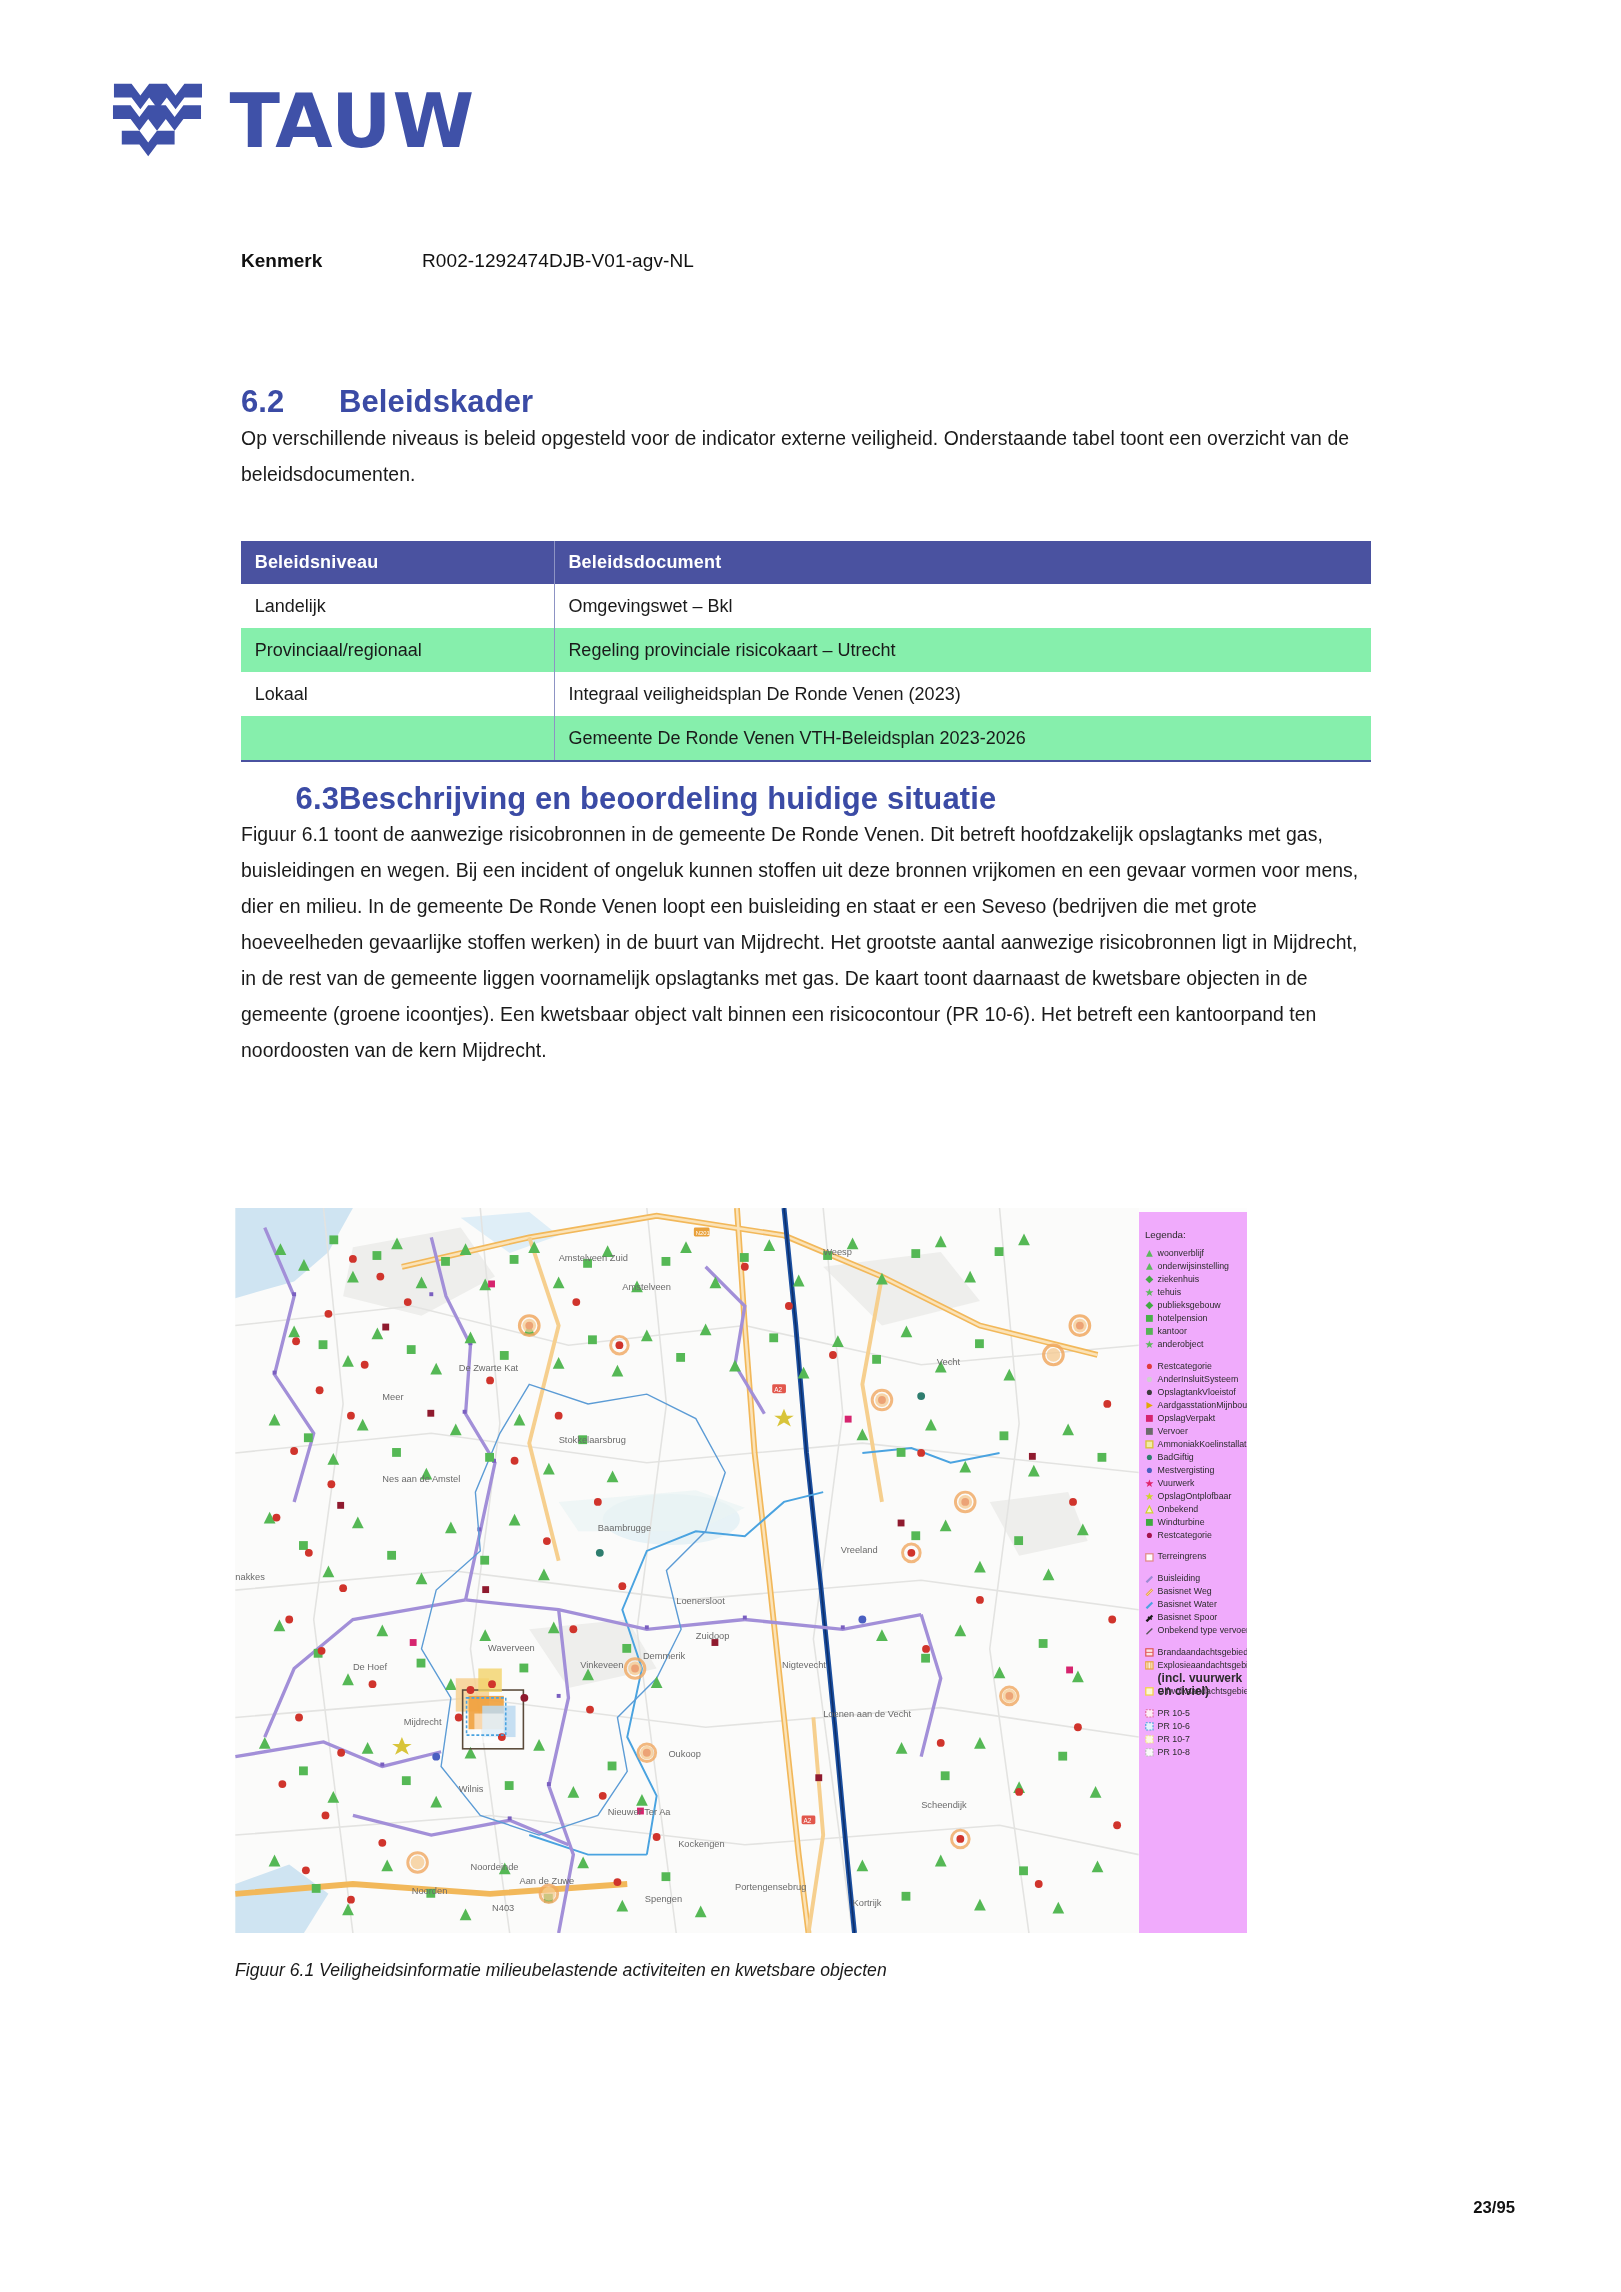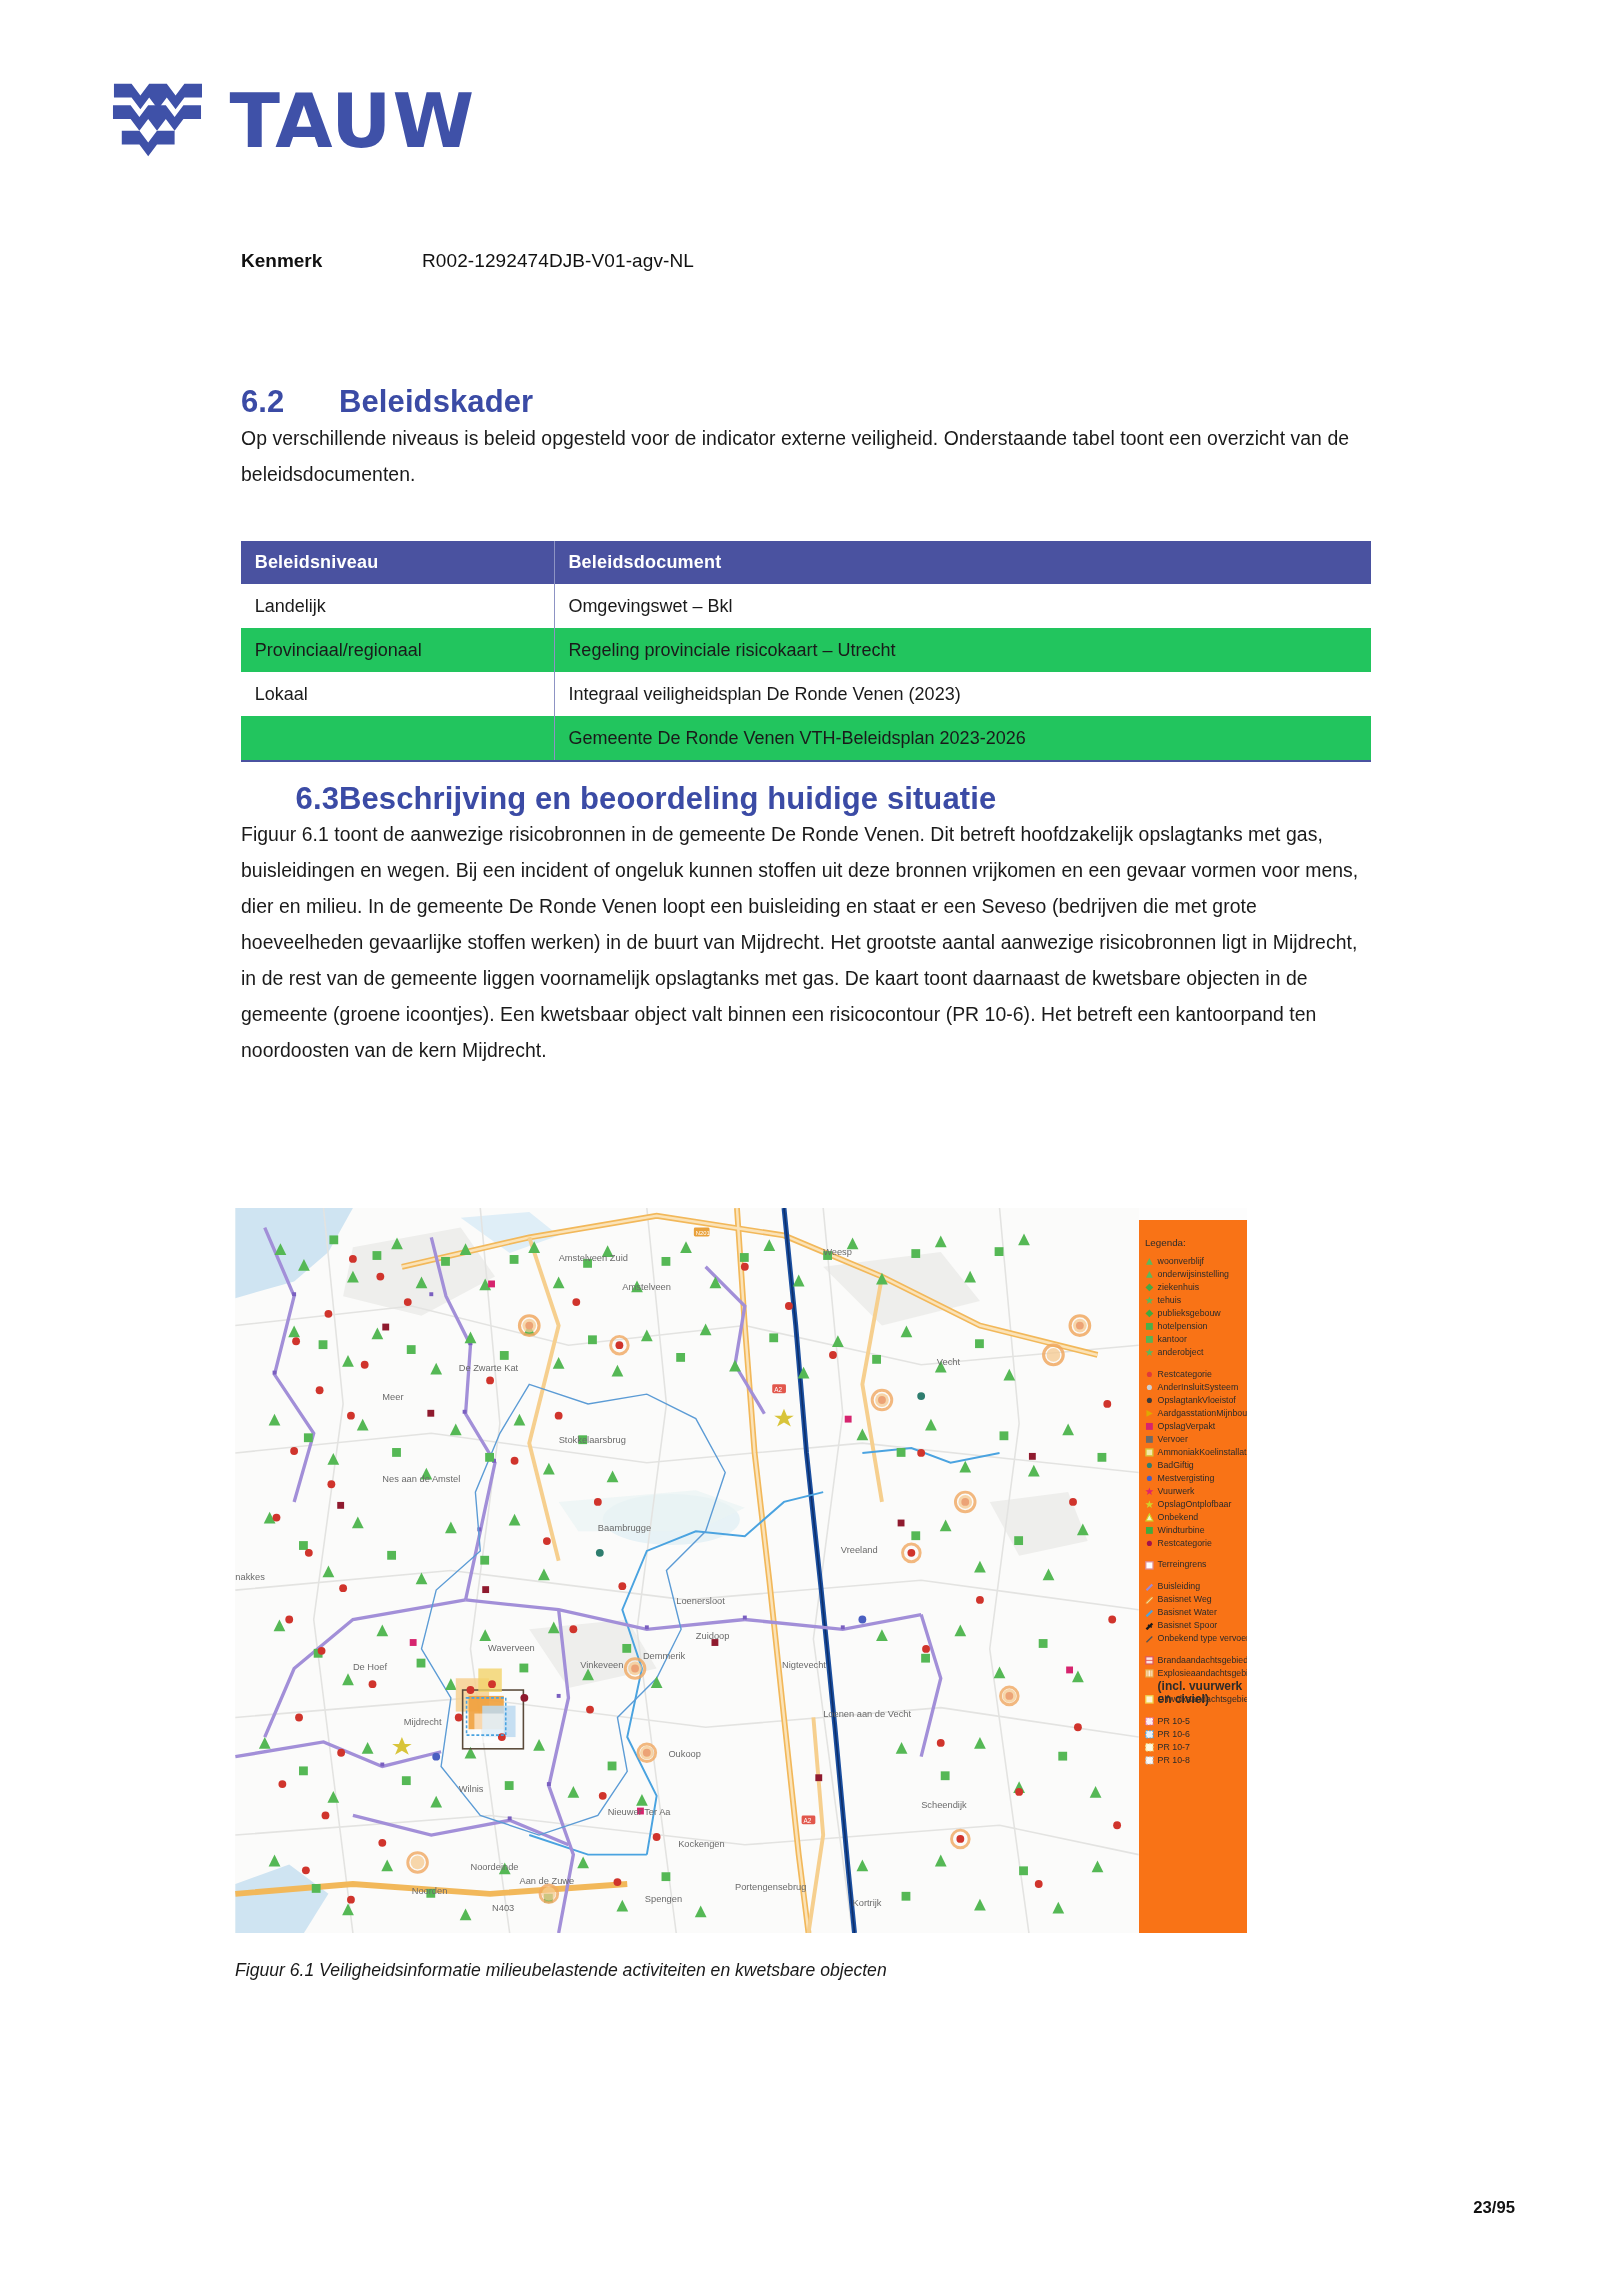--- a/index.html
+++ b/index.html
@@ -100,21 +100,21 @@
     font-size: 18px;
     letter-spacing: 0.2px;
     margin-top: 31px;
   }
   .tbl td {
     padding: 9.8px 0 9.8px 13.7px;
     height: 24.5px;
     color: #1a1a1a;
     vertical-align: middle;
   }
-  .tbl tr.shaded td { background: #22c55e; }
+  .tbl tr.shaded td { background: #86efac; }
   .tbl .c1 { width: 299px; }
   .tbl td.c2, .tbl th.c2 { border-left: 1.5px solid #8d93c4; }
   .tbl tr.last td { border-bottom: 2.5px solid #4a52a0; }
 
   
   .figure {
     position: absolute;
     left: 235px;
     top: 1208px;
     width: 1012px;
@@ -125,24 +125,24 @@
   .map-canvas {
     position: absolute;
     left: 0; top: 0;
     width: 904px;
     height: 725px;
     background: #fbfbfa;
     overflow: hidden;
   }
   .legend-panel {
     position: absolute;
-    left: 904px; top: 12px;
+    left: 904px; top: 4px;
     width: 108px;
     height: 725px;
-    background: #f97316;
+    background: #f0abfc;
     font-size: 8.8px;
     color: #2b2b2b;
     padding: 17.6px 0 0 5.9px;
     box-sizing: border-box;
     line-height: 1.08;
   }
   .legend-title { font-size: 9.8px; margin-bottom: 6.9px; color: #2b2b2b; }
   .lg-item {
     display: flex;
     align-items: center;

